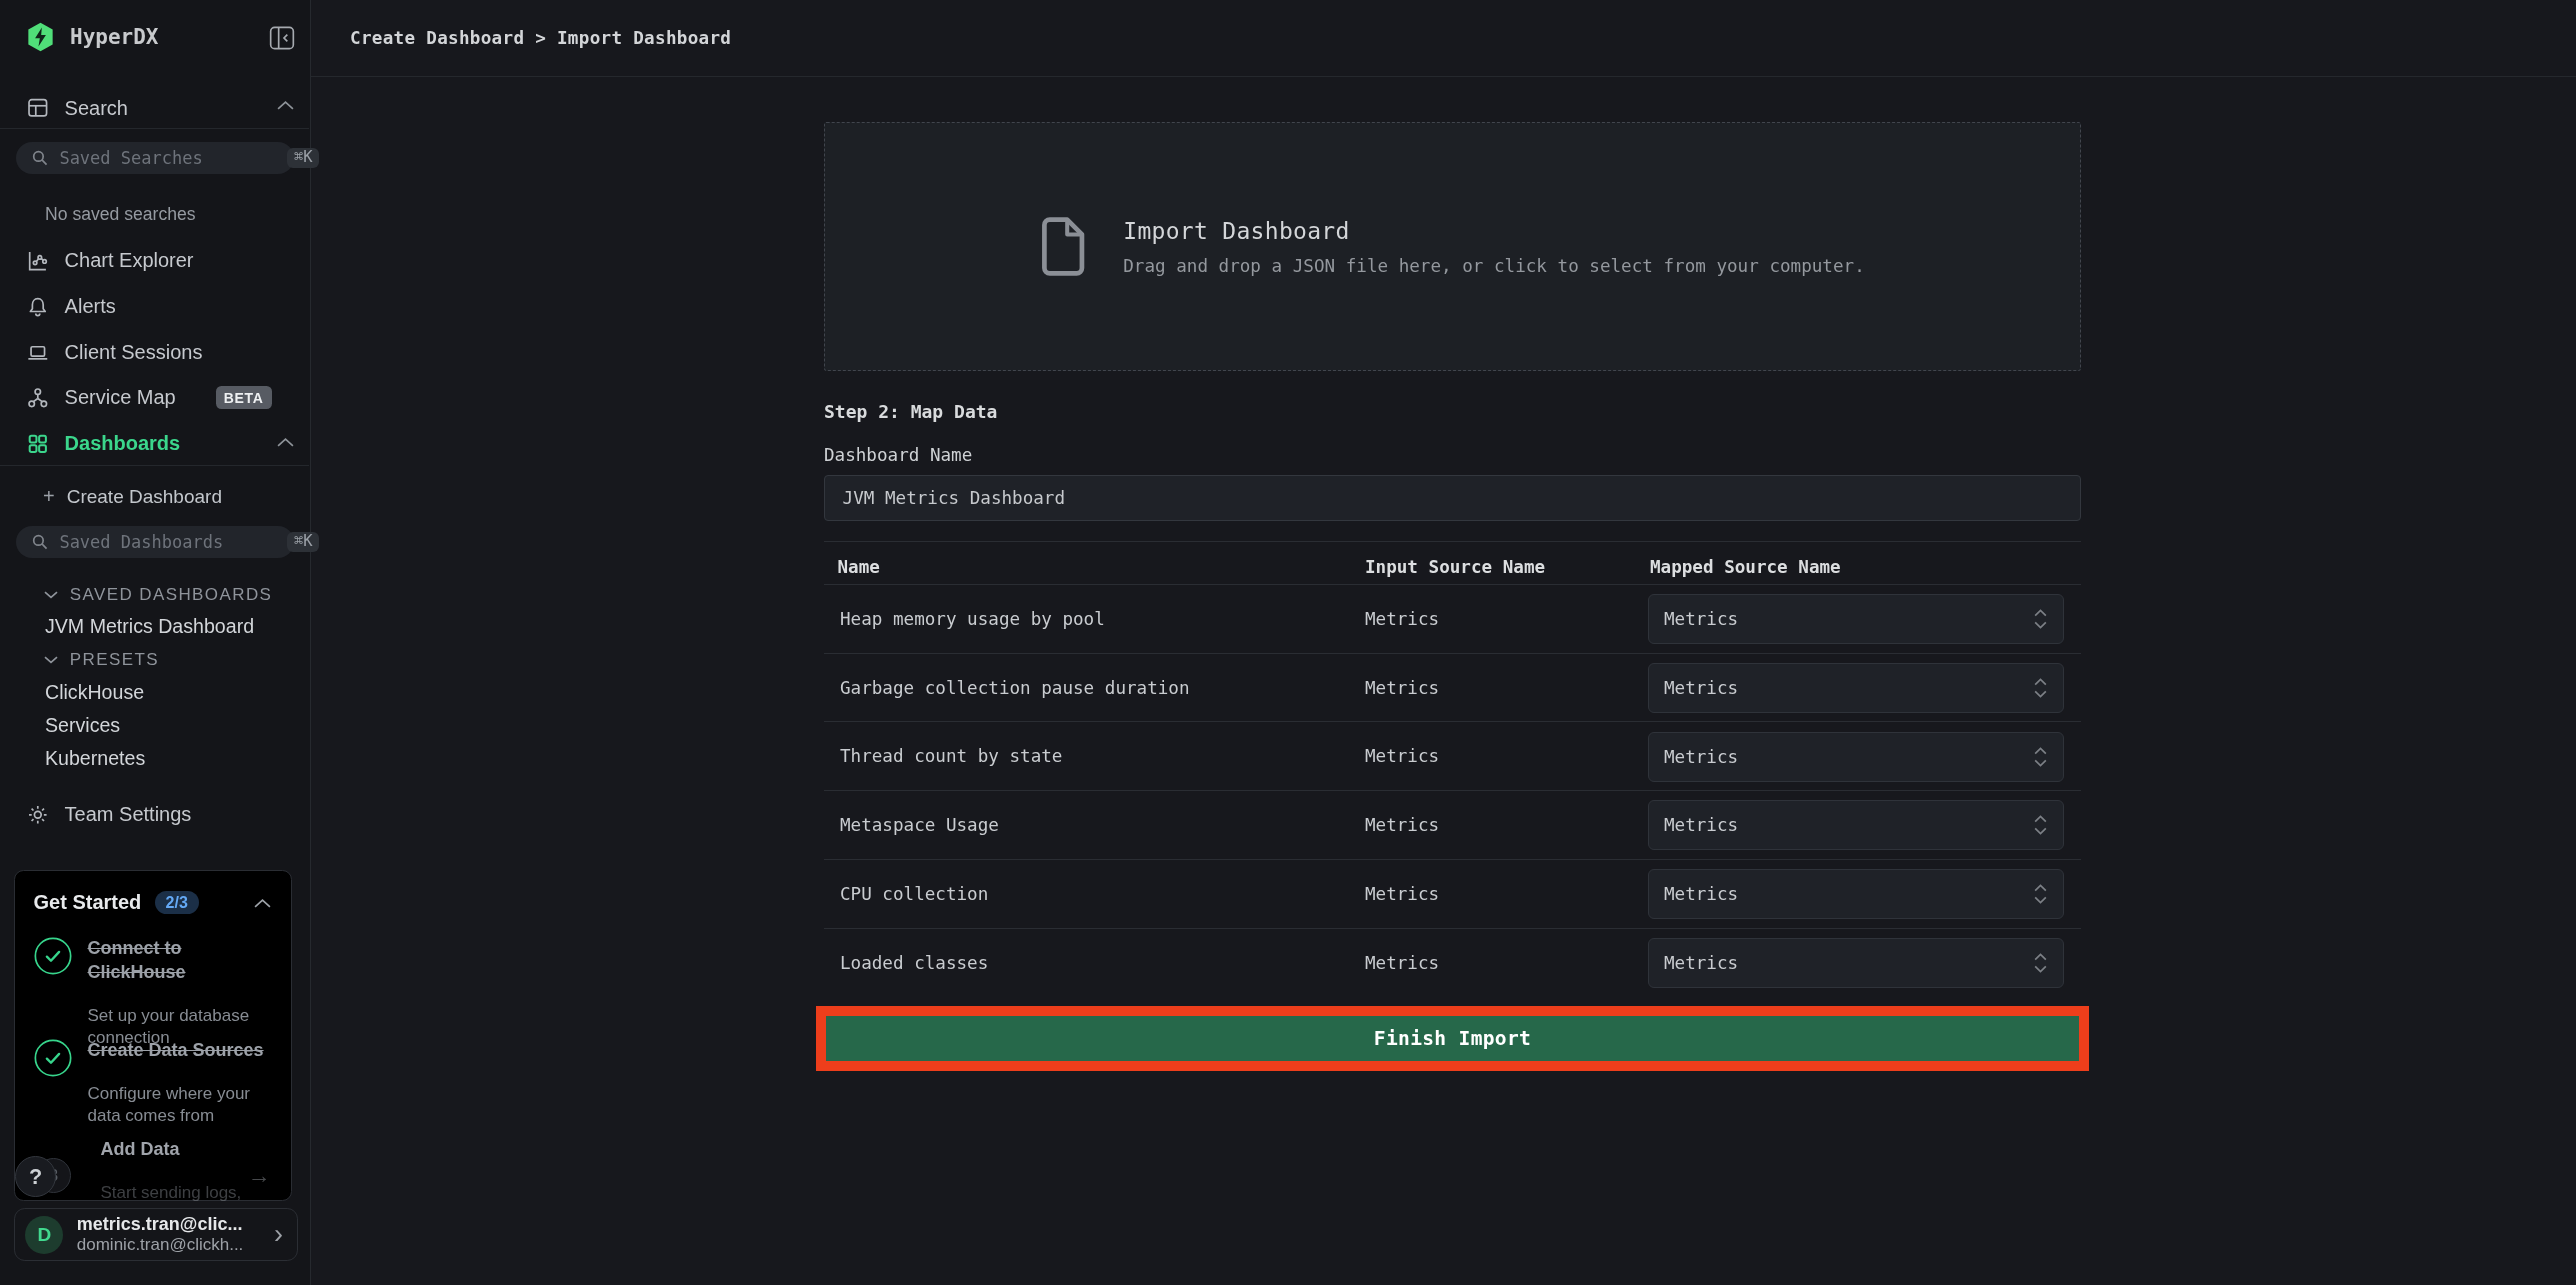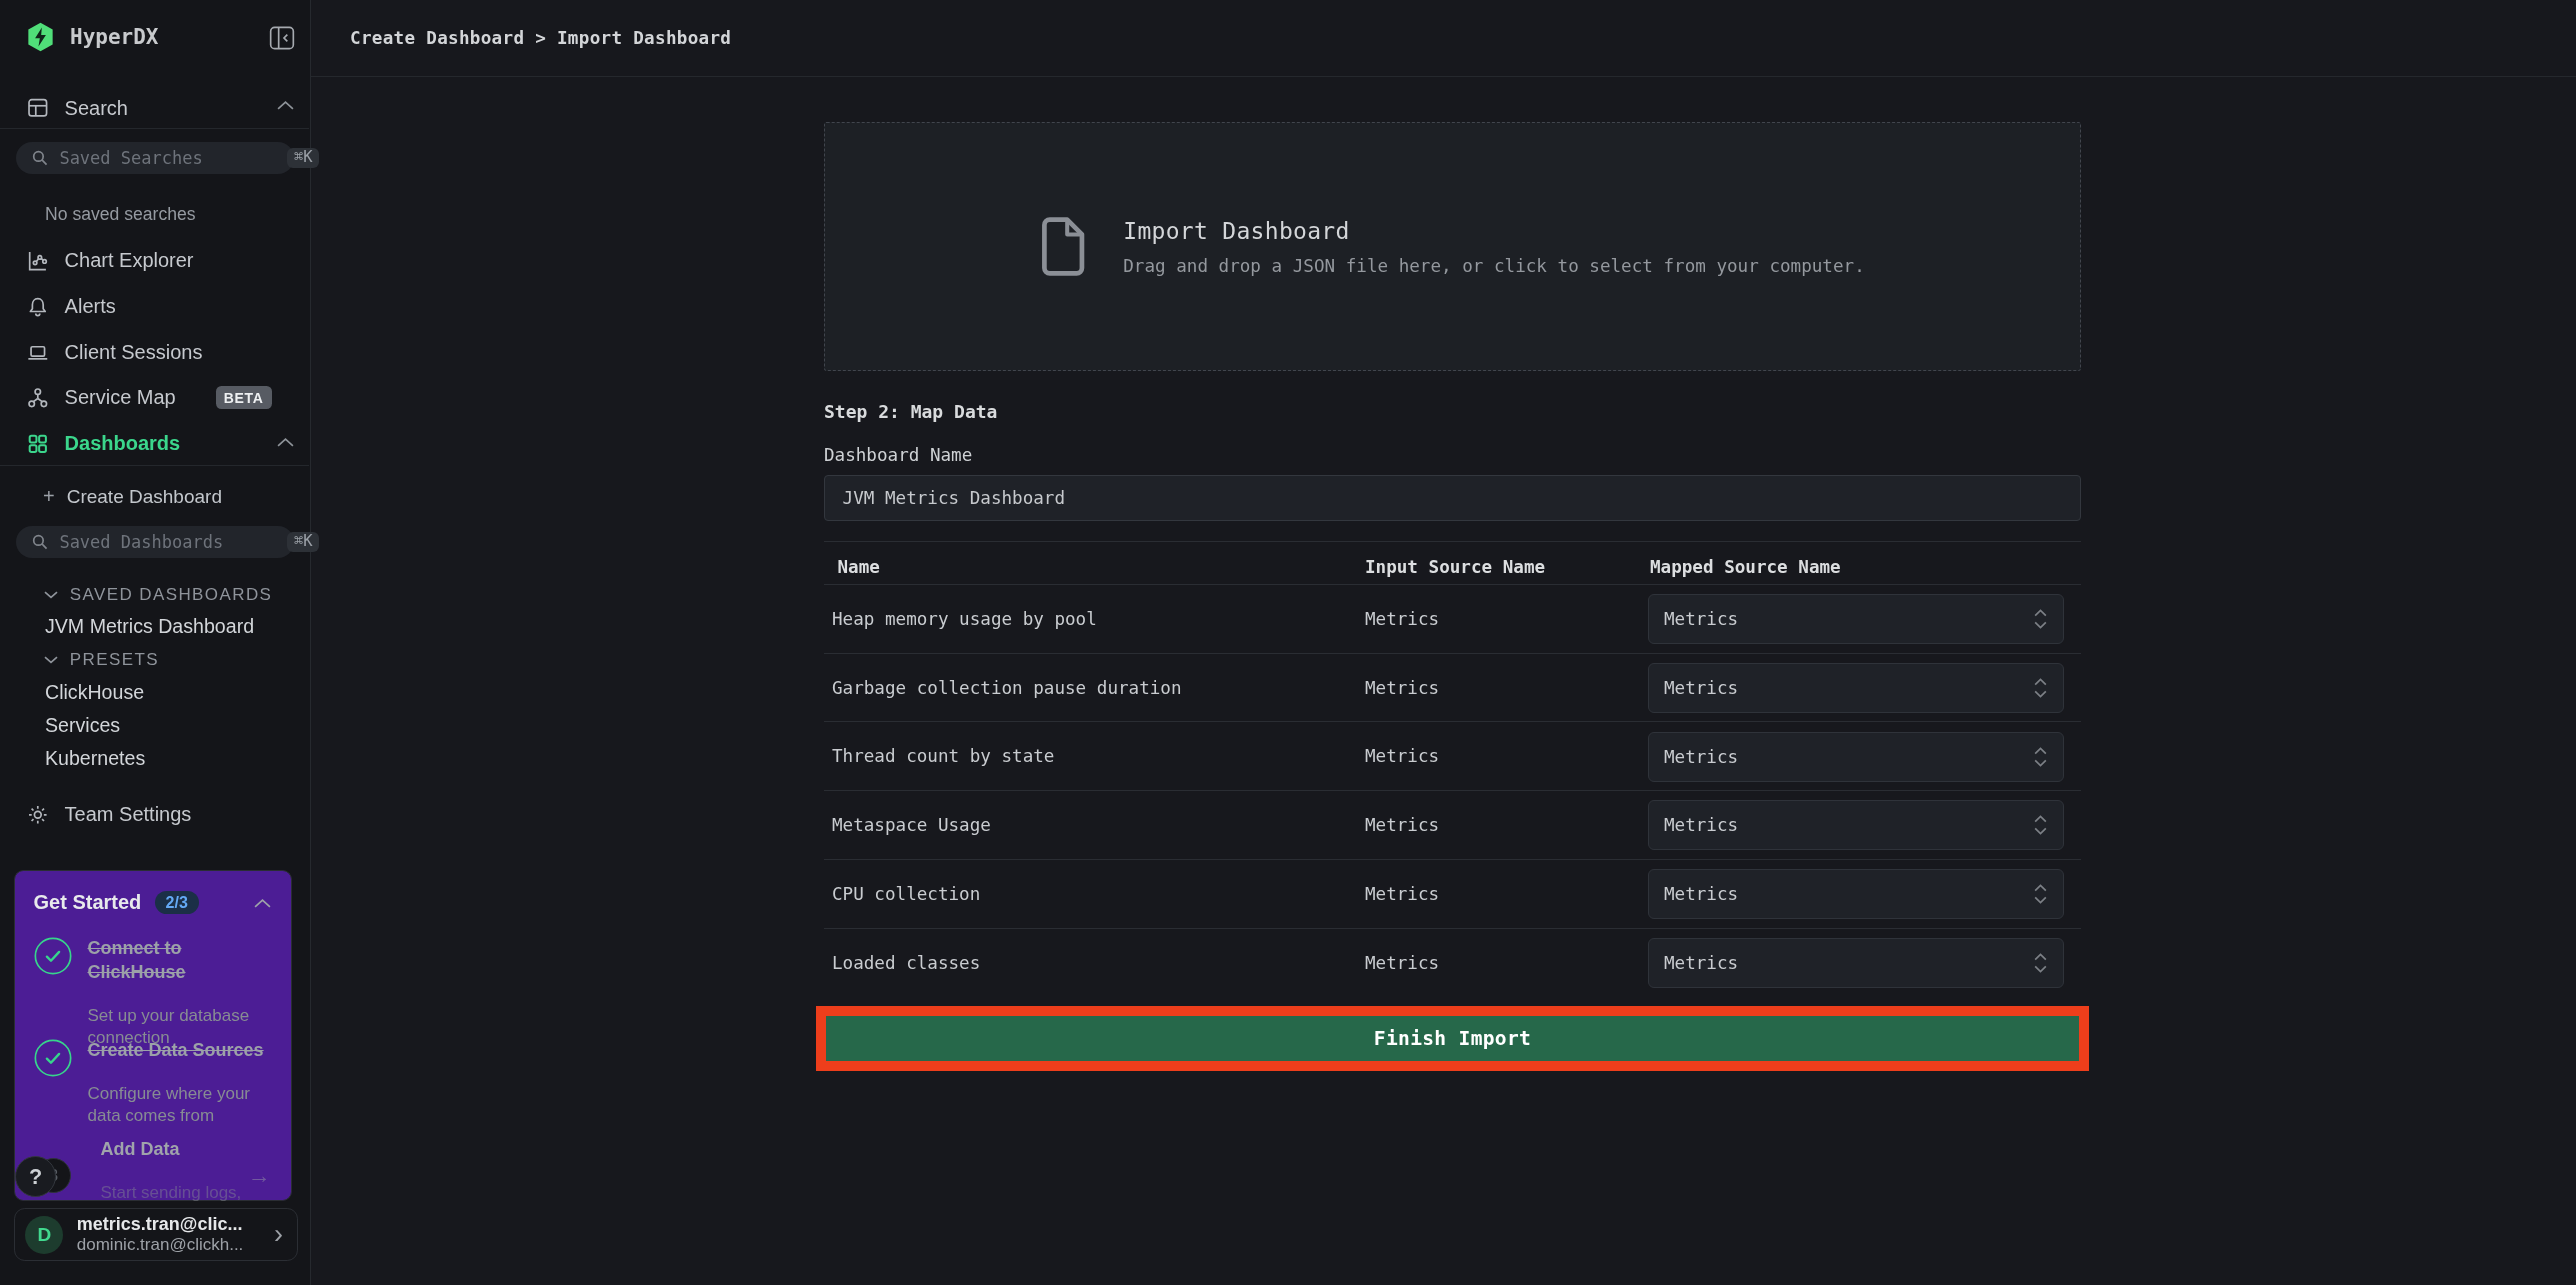--- a/index.html
+++ b/index.html
@@ -41,21 +41,21 @@
     background: #575b63; color: #eef0f2; font-weight: bold; font-size: 14px;
     border-radius: 5.4px; padding: 3.4px 8px; letter-spacing: 0.7px; margin-left: 24px;
   }
   .tree-label { position: absolute; left: 43px; display: flex; align-items: center; gap: 10.8px;
                 font-size: 17px; color: #8f949b; letter-spacing: 1.4px; }
   .tree-item { position: absolute; left: 45px; font-size: 19.6px; color: #d3d6da; }
 
   
   #gs-card {
     position: absolute; left: 13.5px; top: 870px; width: 278px; height: 331px;
-    border: 1.4px solid #2a2d33; border-radius: 9.5px; background: #4c1d95;
+    border: 1.4px solid #2a2d33; border-radius: 9.5px; background: #000000;
   }
   .gs-step { position: absolute; left: 19px; display: flex; gap: 16px; }
   .gs-check { width: 38px; height: 38px; flex: 0 0 auto; }
   .gs-texts { width: 179px; }
   .gs-title { font-size: 18px; font-weight: bold; color: #9ca1a8; line-height: 1.32; }
   .gs-title.struck { text-decoration: line-through; }
   .gs-desc { font-size: 17px; color: #878c93; line-height: 1.3; margin-top: 20px; }
   .badge-blue {
     background: #1b2f47; color: #64a9f5; font-weight: bold; font-size: 16px;
     border-radius: 12px; padding: 3.4px 10.8px; line-height: 1;
@@ -110,21 +110,21 @@
   #name-input {
     position: absolute; left: 824px; top: 475px; width: 1257px; height: 46px;
     background: #1f2228; border: 1.4px solid #33373e; border-radius: 4px;
     color: #c6c9cd; font-size: 17.6px; padding: 0 17.6px; outline: none;
   }
 
   
   #map-table { position: absolute; left: 824px; top: 541px; width: 1257px; }
   .t-border { position: absolute; left: 0; width: 1257px; border-top: 1.4px solid #2a2d33; }
   .th { position: absolute; font-size: 17.6px; font-weight: bold; color: #dcdee0; top: 16px; }
-  .trow-name { position: absolute; left: 8px; font-size: 17.6px; color: #c9ccd0; }
+  .trow-name { position: absolute; left: 16px; font-size: 17.6px; color: #c9ccd0; }
   .trow-src  { position: absolute; left: 541px; font-size: 17.6px; color: #c9ccd0; }
   .select-box {
     position: absolute; left: 824px; width: 416px; height: 50px;
     background: #1f2228; border: 1.4px solid #2f333a; border-radius: 6px;
     display: flex; align-items: center; padding: 0 15px;
   }
   .select-box .val { font-size: 17.6px; color: #c9ccd0; }
   .select-chevs { margin-left: auto; display: flex; flex-direction: column; gap: 4.7px; align-items: center; }
   .select-chevs svg { display: block; }
 

